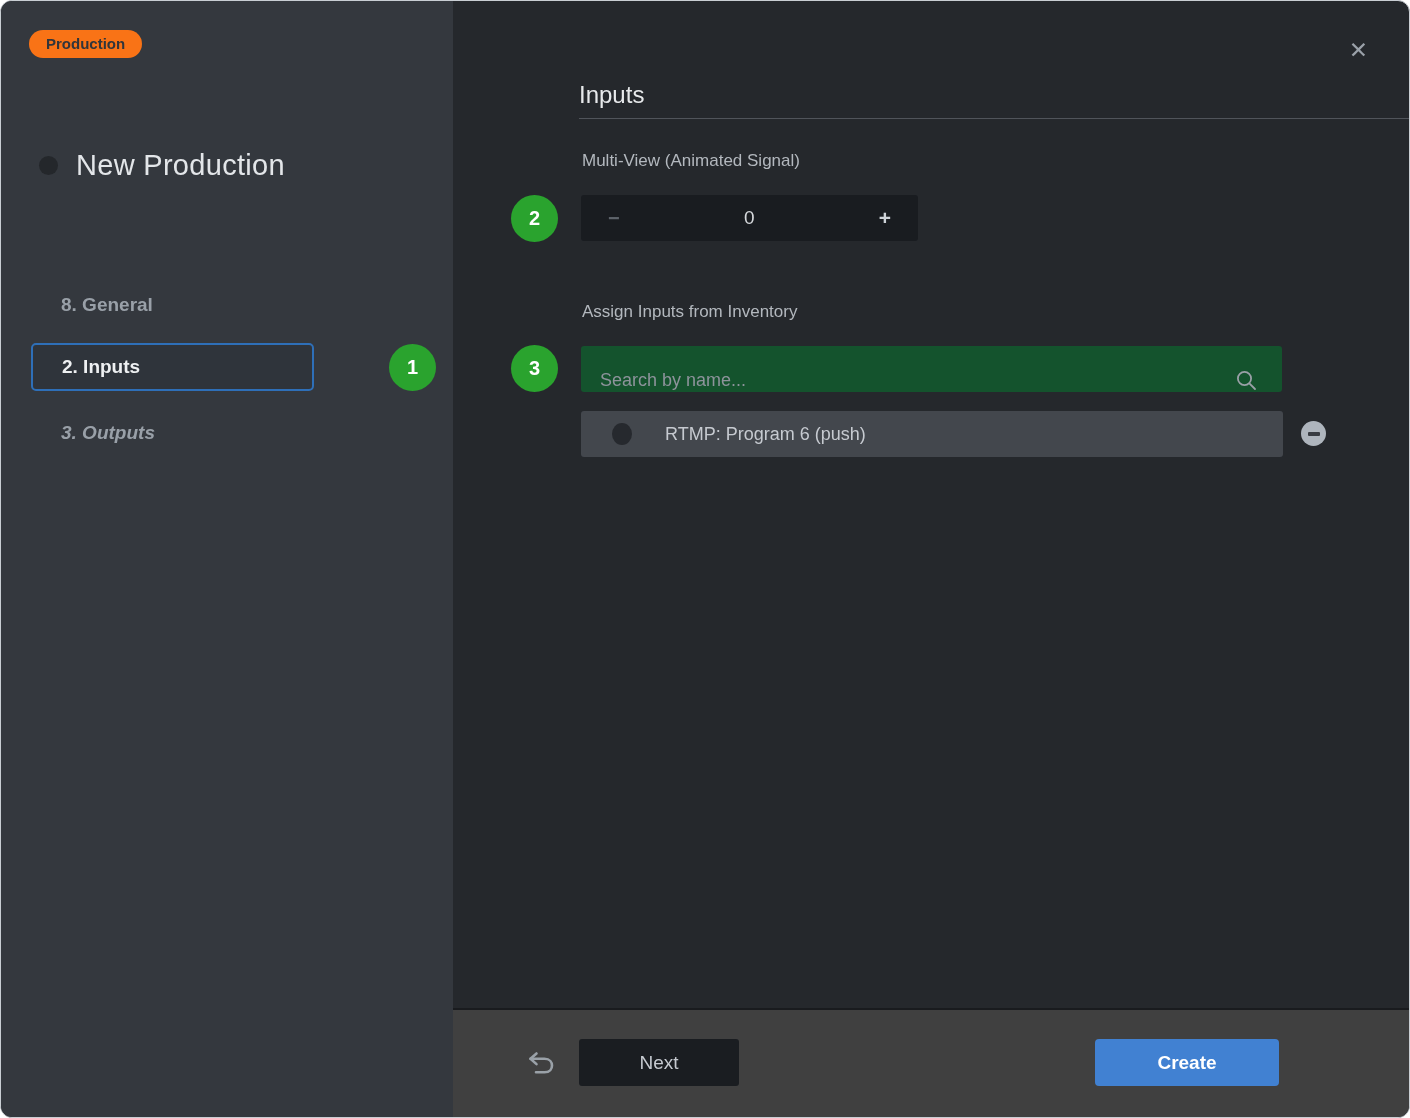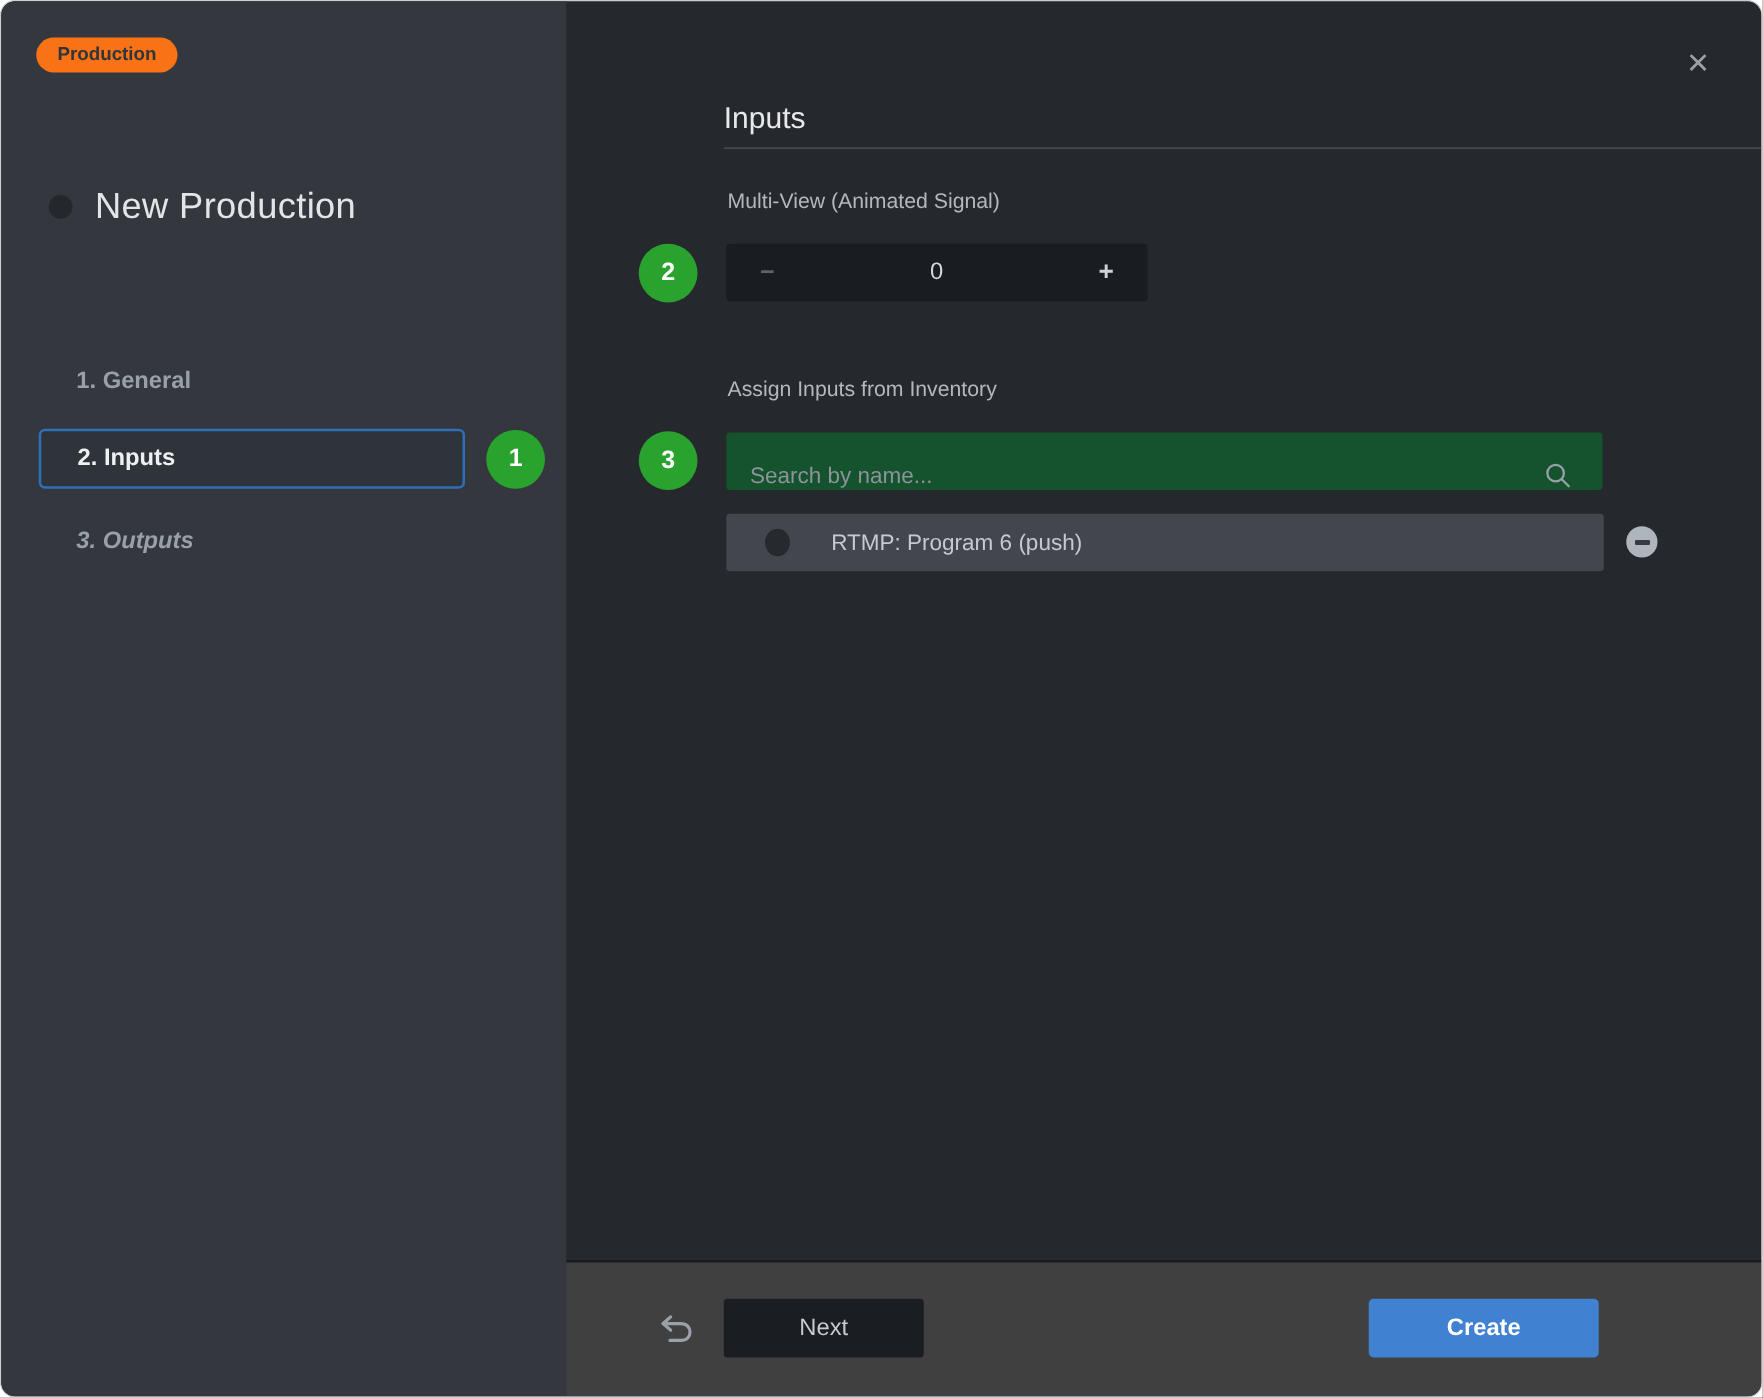--- a/index.html
+++ b/index.html
@@ -61,21 +61,21 @@
     font-size: 19px;
     font-weight: 700;
     color: #99a0a8;
     cursor: pointer;
     white-space: nowrap;
   }
   .step-general { top: 293px; }
   .step-outputs { top: 421px; font-style: italic; }
   .step-selected {
     left: 30px; top: 342px;
-    width: 341px; height: 48px;
+    width: 283px; height: 48px;
     border: 2px solid #2e6fb8;
     border-radius: 5px;
     background: #2f343b;
     display: flex;
     align-items: center;
     padding-left: 29px;
     color: #eef0f2;
   }
 
   
@@ -269,21 +269,21 @@
 <div class="dialog">
 
   <aside class="sidebar">
     <span class="pill">Production</span>
 
     <div class="title-row">
       <span class="prod-dot"></span>
       <h1 class="title">New Production</h1>
     </div>
 
-    <div class="step step-general">1. General</div>
+    <div class="step step-general">8. General</div>
     <div class="step step-selected">2. Inputs</div>
     <div class="step step-outputs">3. Outputs</div>
   </aside>
 
   <div class="ann ann-1">1</div>
   <div class="ann ann-2">2</div>
   <div class="ann ann-3">3</div>
 
   <button class="close-btn">✕</button>
 

